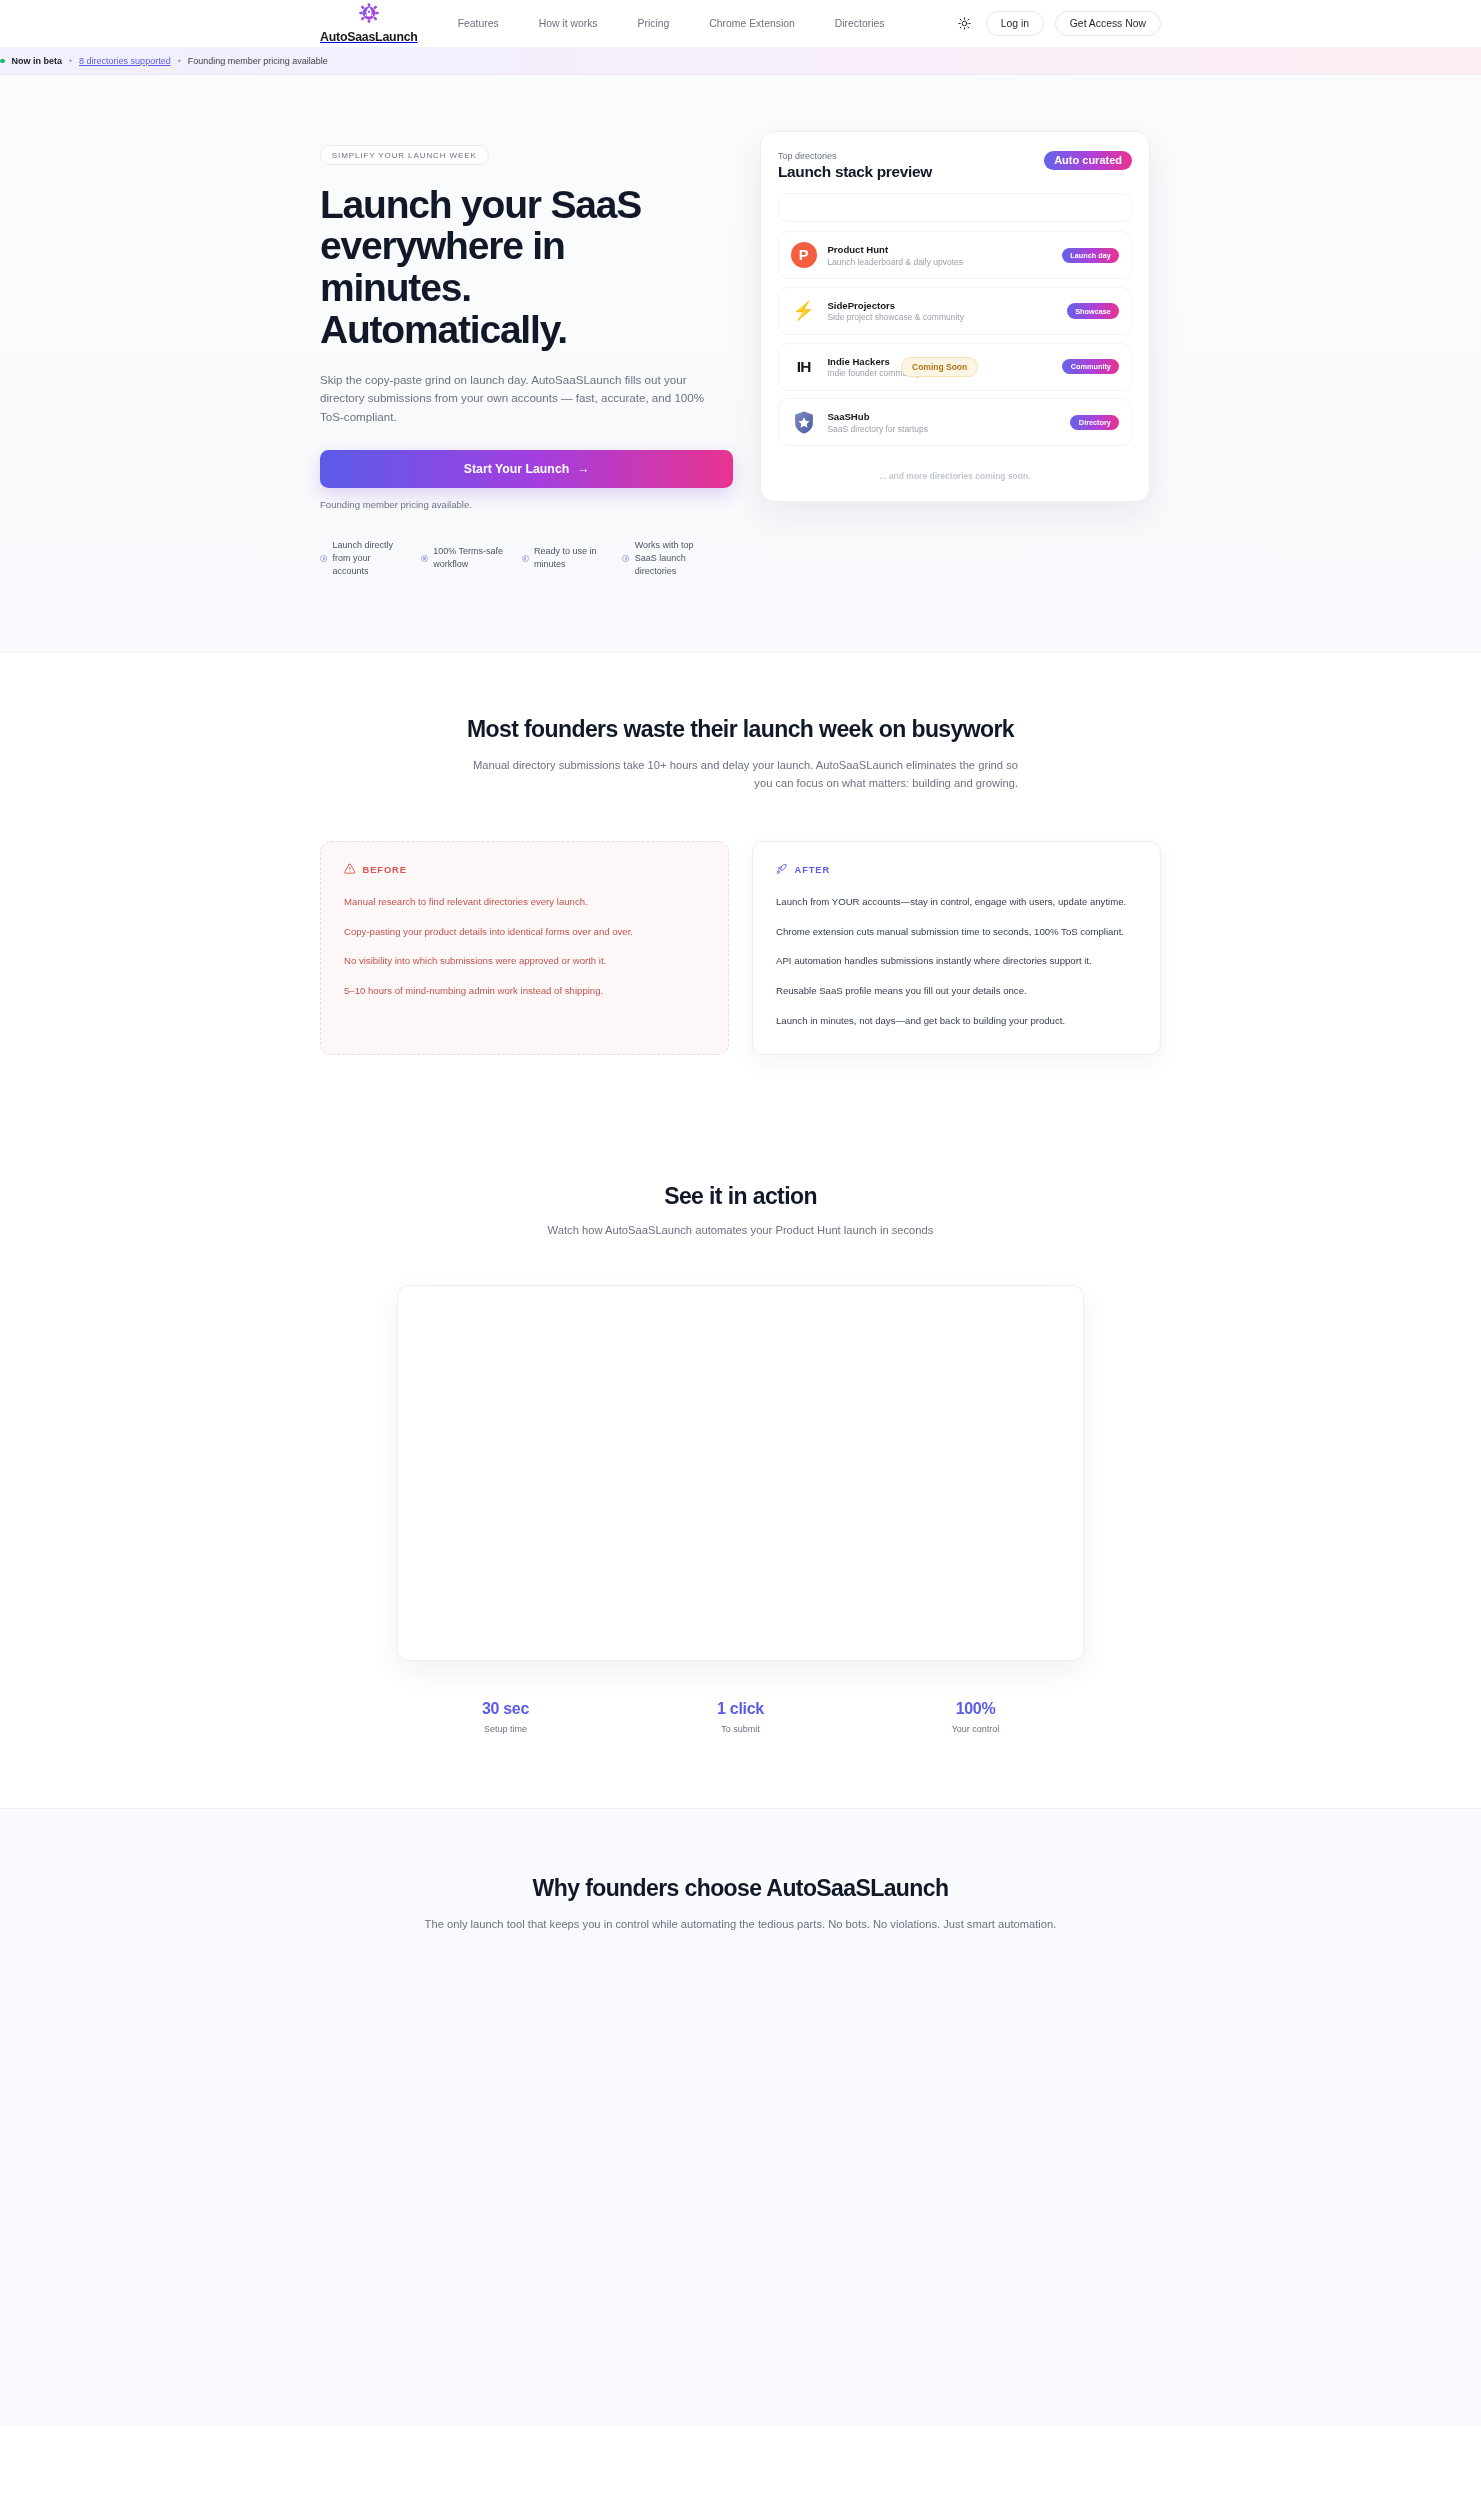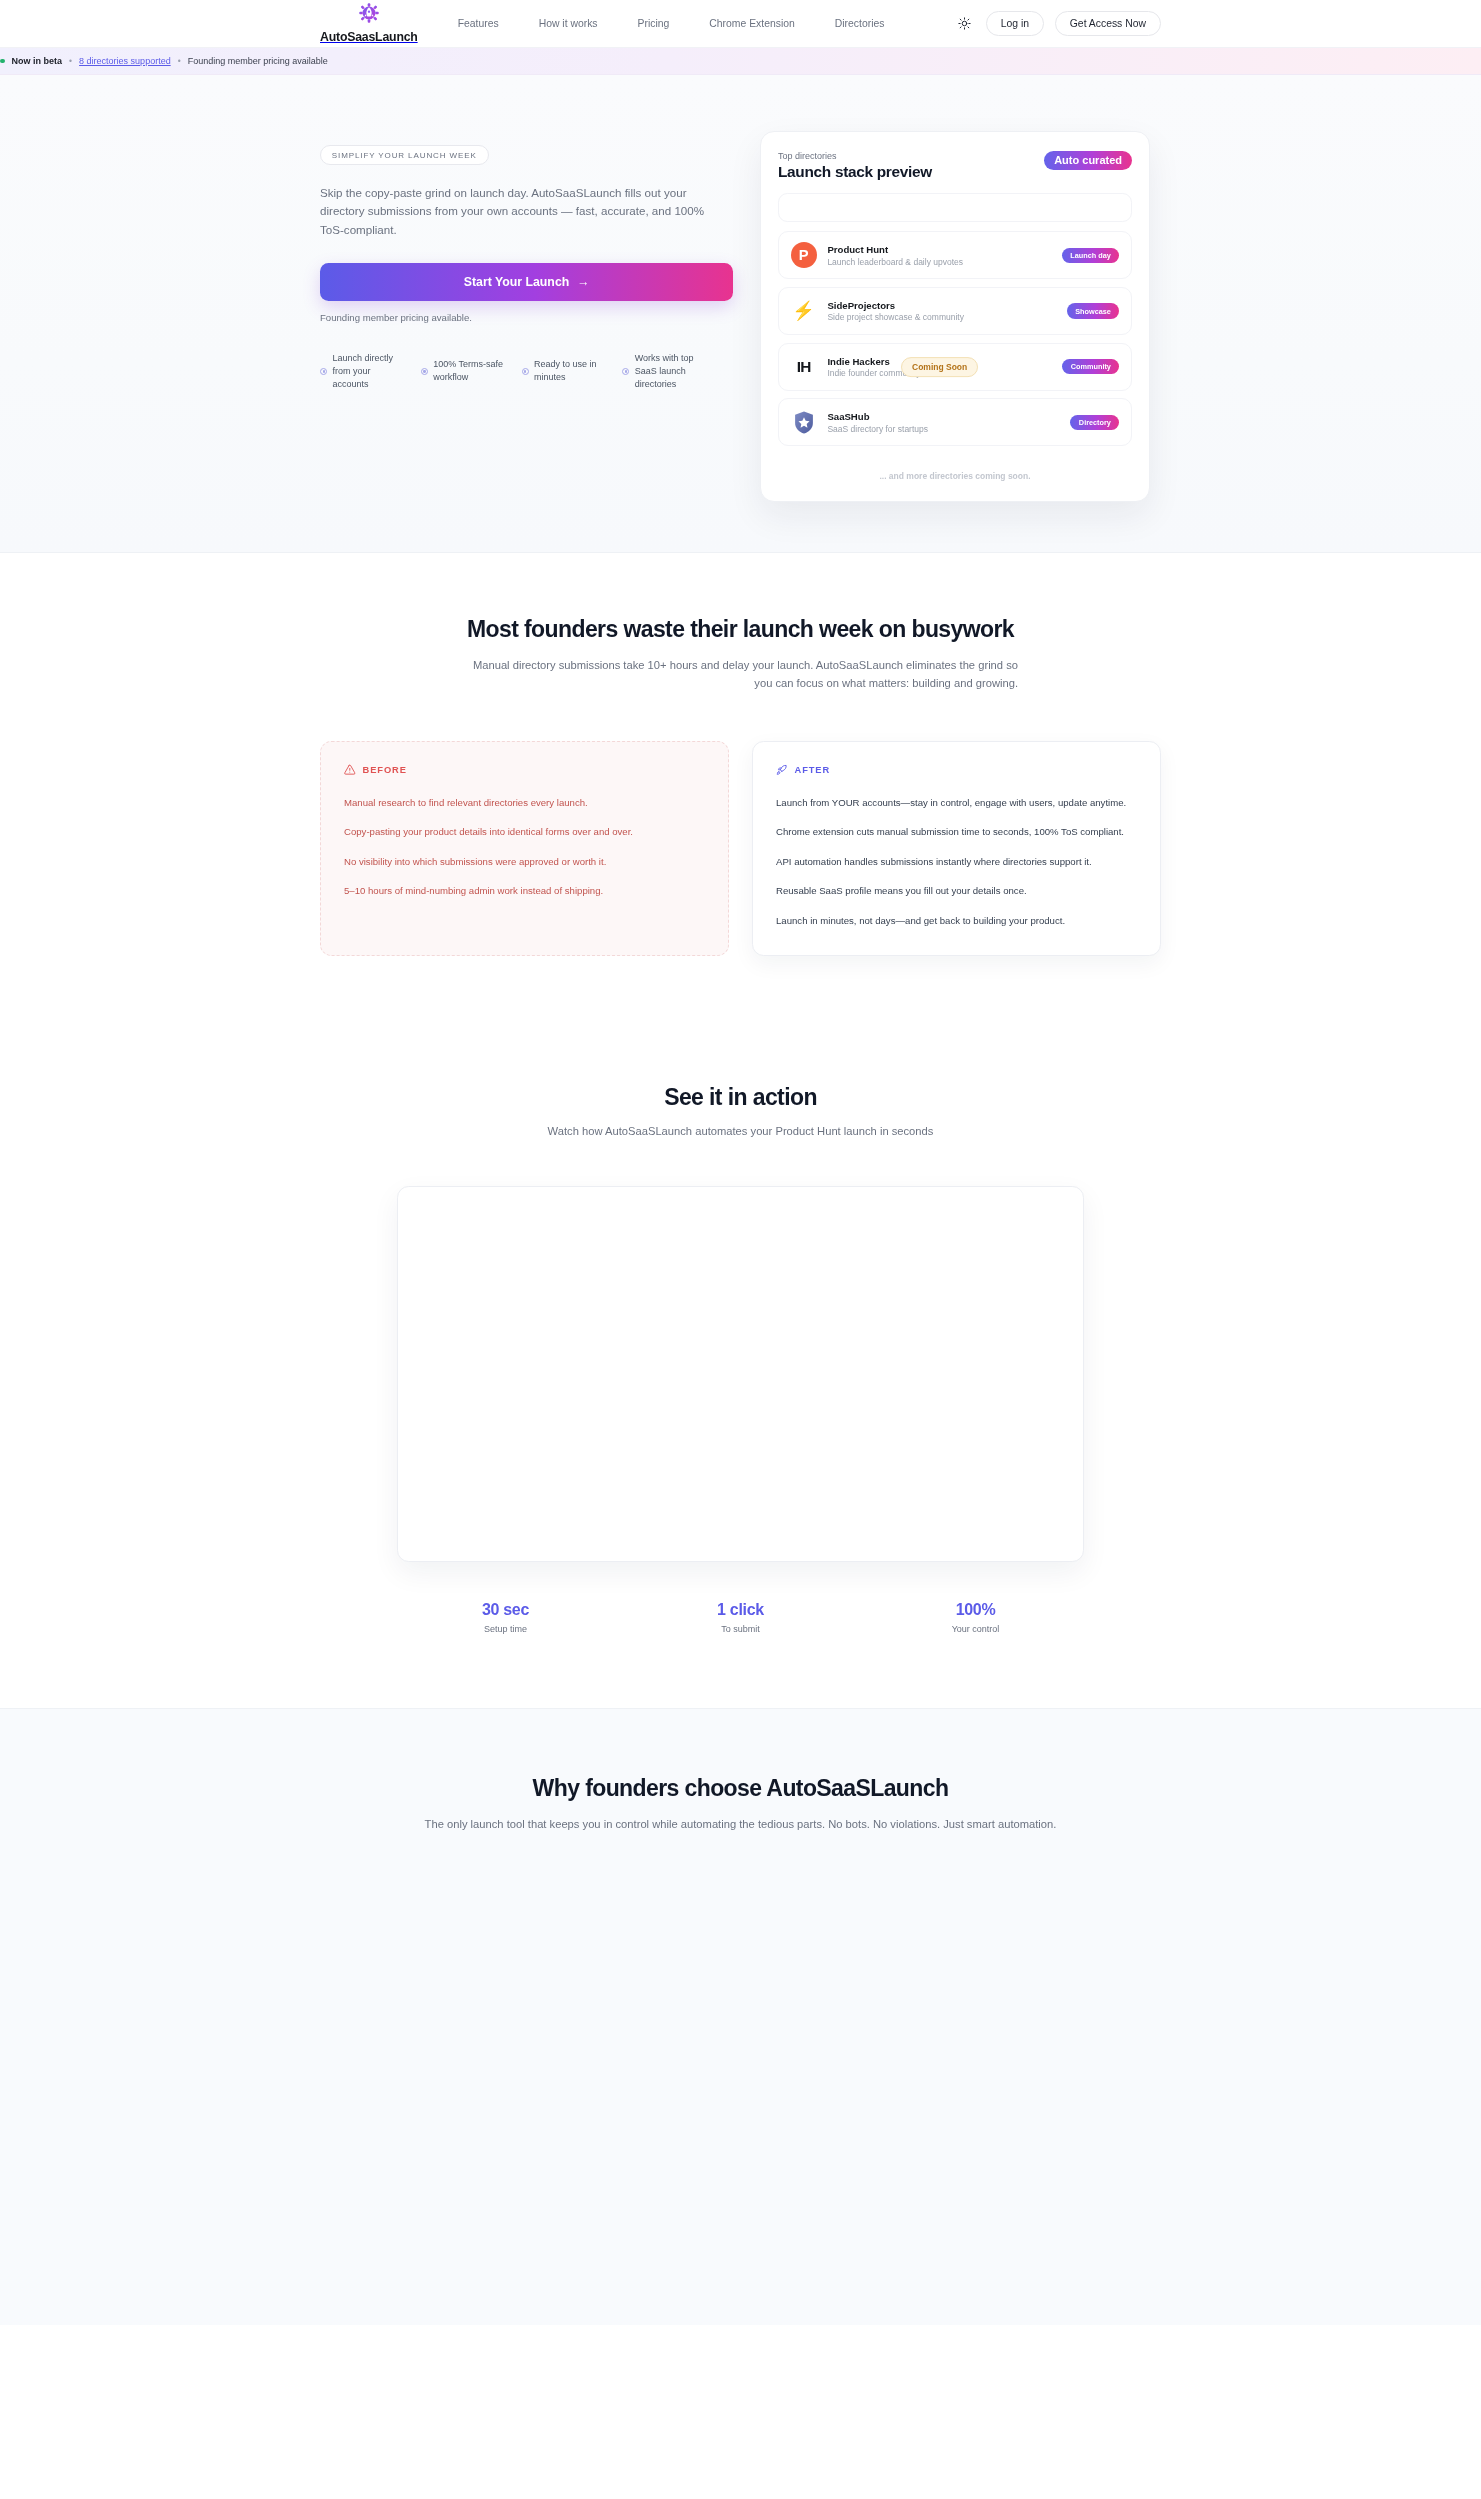--- a/index.html
+++ b/index.html
@@ -40,21 +40,21 @@
   }
   .beta-dot { width:4.6px;height:4.6px;border-radius:50%;background:#23b26d; display:inline-block; }
   .beta-strong { font-weight:700; color:#1c1f28; }
   .beta-sep { color:#9aa0ae; font-size:8.5px; }
   .beta-link { color:#5b5be8; text-decoration:underline; }
   .beta-plain { color:#3d4250; }
 
   
   .hero {
     background:linear-gradient(180deg,#fafbfd 0%, #f8fafc 60%, #f7f9fc 100%);
-    padding:56px 0 50px; display:flex; justify-content:center;
+    padding:56px 0 74px; display:flex; justify-content:center;
     border-bottom:0.8px solid #eef1f5;
   }
   .hero-inner { width:841px; display:flex; gap:54px; align-items:flex-start; }
   .hero-left { width:386px; padding-top:14px; }
   .eyebrow {
     display:inline-block; border:0.8px solid #e8e9ee; background:#ffffff;
     border-radius:771px; padding:4.6px 10.8px; font-size:8px; letter-spacing:0.9px;
     color:#6b7280; font-weight:500; margin-bottom:18.5px;
   }
   h1.hero-title {
@@ -213,20 +213,21 @@
     <a class="beta-link" href="#">8 directories supported</a>
     <span class="beta-sep">•</span>
     <span class="beta-plain">Founding member pricing available</span>
   </div>
 
   <div class="hero">
     <div class="hero-inner">
 
       <div class="hero-left">
         <div class="eyebrow">SIMPLIFY YOUR LAUNCH WEEK</div>
+        <h1 class="hero-title">Launch your SaaS everywhere in minutes. Automatically.</h1>
         <p class="hero-sub">Skip the copy-paste grind on launch day. AutoSaaSLaunch fills out your directory submissions from your own accounts — fast, accurate, and 100% ToS-compliant.</p>
 
         <button class="cta-btn">
           <span>Start Your Launch</span>
           <span>→</span>
         </button>
         <div class="cta-note">Founding member pricing available.</div>
 
         <div class="hero-features">
           <div class="feat">

